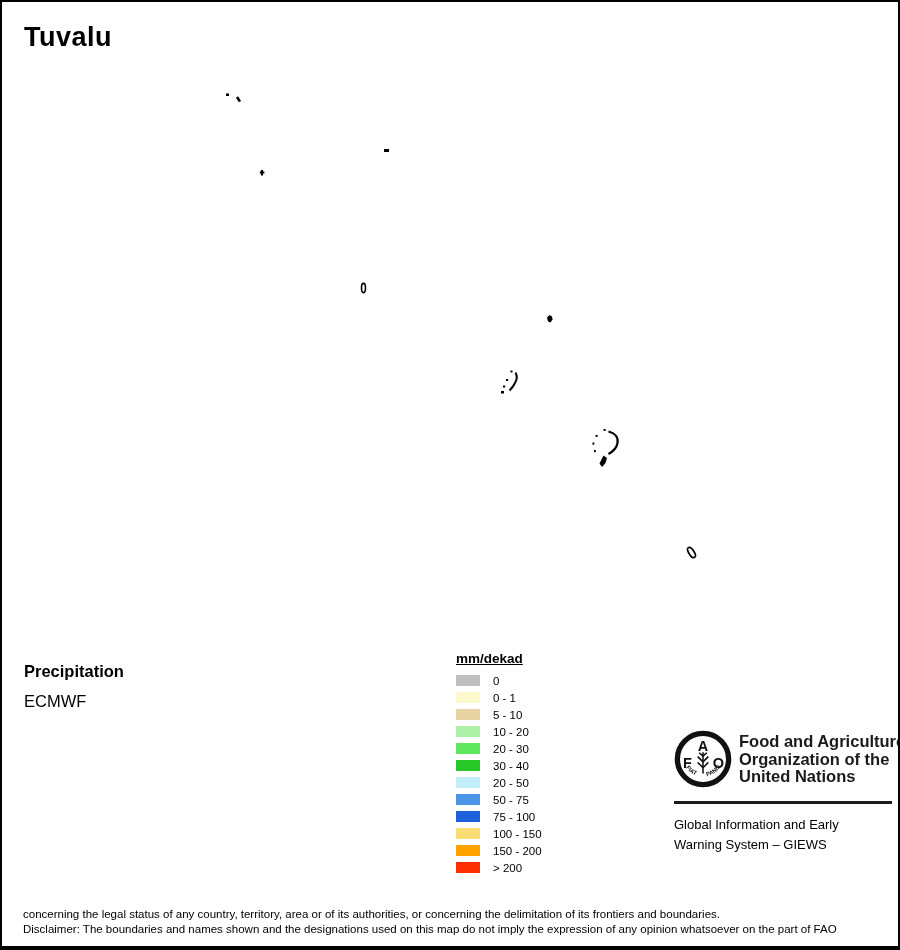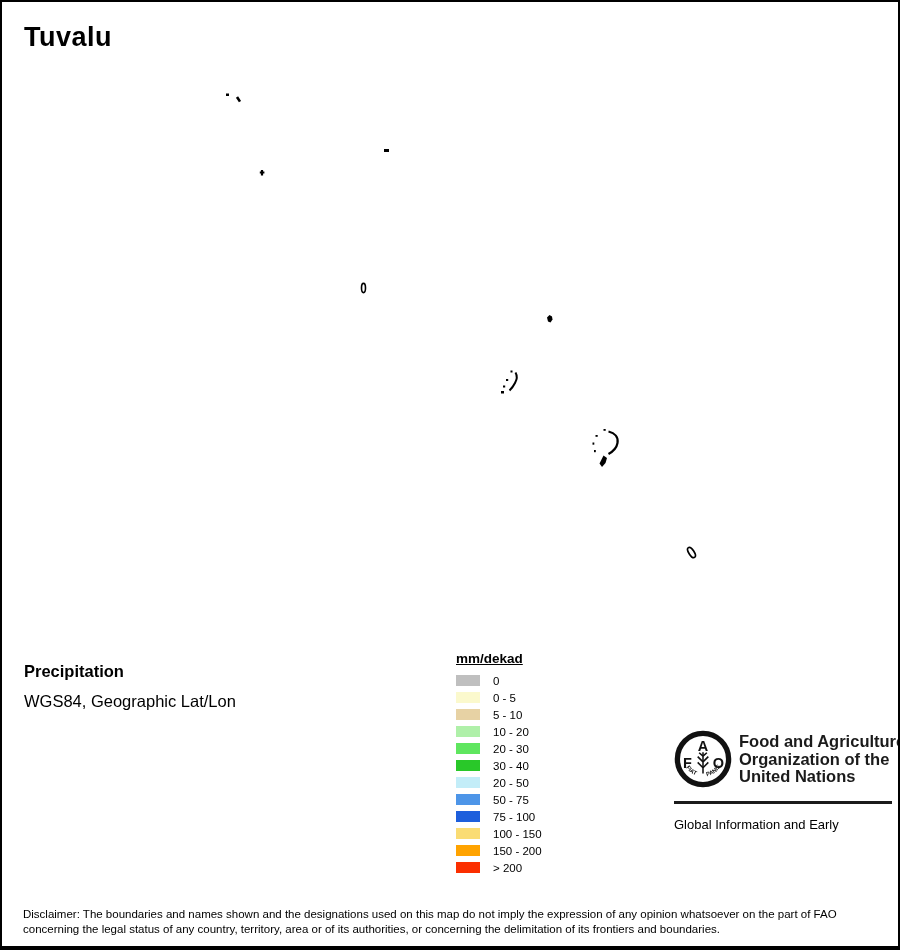--- a/index.html
+++ b/index.html
@@ -64,33 +64,33 @@
       <rect class="isl" x="601.5" y="427" width="2.2" height="1.8"></rect>
       <rect class="isl" x="593.5" y="433" width="2.2" height="1.8"></rect>
       <rect class="isl" x="590.5" y="440.5" width="1.8" height="2.2"></rect>
       <rect class="isl" x="592" y="448" width="1.8" height="2.2"></rect>
       <ellipse class="isl-line" cx="689.5" cy="550.5" rx="2.6" ry="5.8" stroke-width="1.7" transform="rotate(-33 689.5 550.5)"></ellipse>
     </g>
   </svg>
 
   <div class="info-block">
     <div class="info-line info-heading">Precipitation</div>
-    <div class="info-line">WGS84, Geographic Lat/Lon</div>
+    <div class="info-line">ECMWF</div>
   </div>
 
   <div class="legend">
     <div class="legend-title">mm/dekad</div>
     <div class="legend-items">
         <div class="legend-row">
           <span class="legend-swatch" style="background: rgb(191, 191, 191);"></span>
           <span class="legend-label">0</span>
         </div>
         <div class="legend-row">
           <span class="legend-swatch" style="background: rgb(251, 249, 205);"></span>
-          <span class="legend-label">0 - 5</span>
+          <span class="legend-label">0 - 1</span>
         </div>
         <div class="legend-row">
           <span class="legend-swatch" style="background: rgb(231, 210, 164);"></span>
           <span class="legend-label">5 - 10</span>
         </div>
         <div class="legend-row">
           <span class="legend-swatch" style="background: rgb(175, 240, 169);"></span>
           <span class="legend-label">10 - 20</span>
         </div>
         <div class="legend-row">
@@ -153,21 +153,22 @@
       </svg>
       <div class="fao-org">
         <div>Food and Agriculture</div>
         <div>Organization of the</div>
         <div>United Nations</div>
       </div>
     </div>
     <div class="fao-sep"></div>
     <div class="fao-giews">
       <div>Global Information and Early</div>
+      <div>Warning System – GIEWS</div>
     </div>
   </div>
 
   <div class="disclaimer">
+    <div>concerning the legal status of any country, territory, area or of its authorities, or concerning the delimitation of its frontiers and boundaries.</div>
     <div>Disclaimer: The boundaries and names shown and the designations used on this map do not imply the expression of any opinion whatsoever on the part of FAO</div>
-    <div>concerning the legal status of any country, territory, area or of its authorities, or concerning the delimitation of its frontiers and boundaries.</div>
   </div>
 
 </div>
 
 </body></html>

